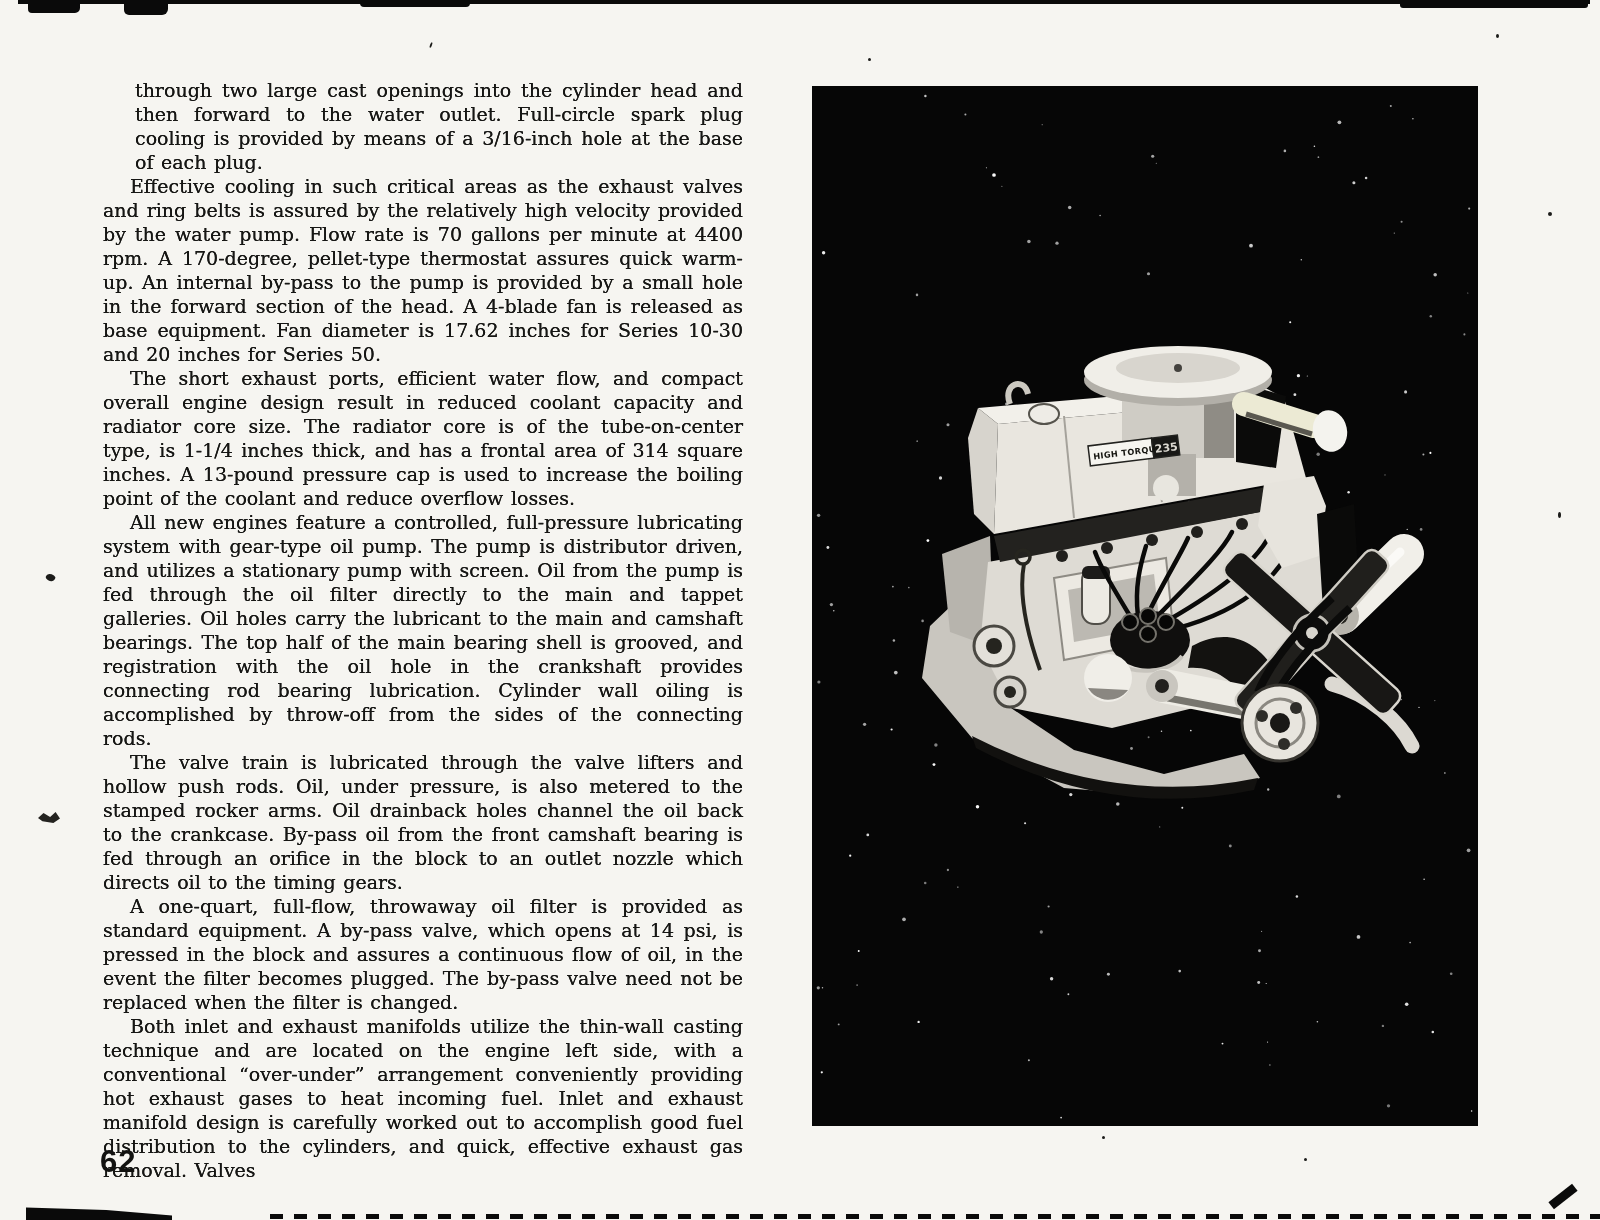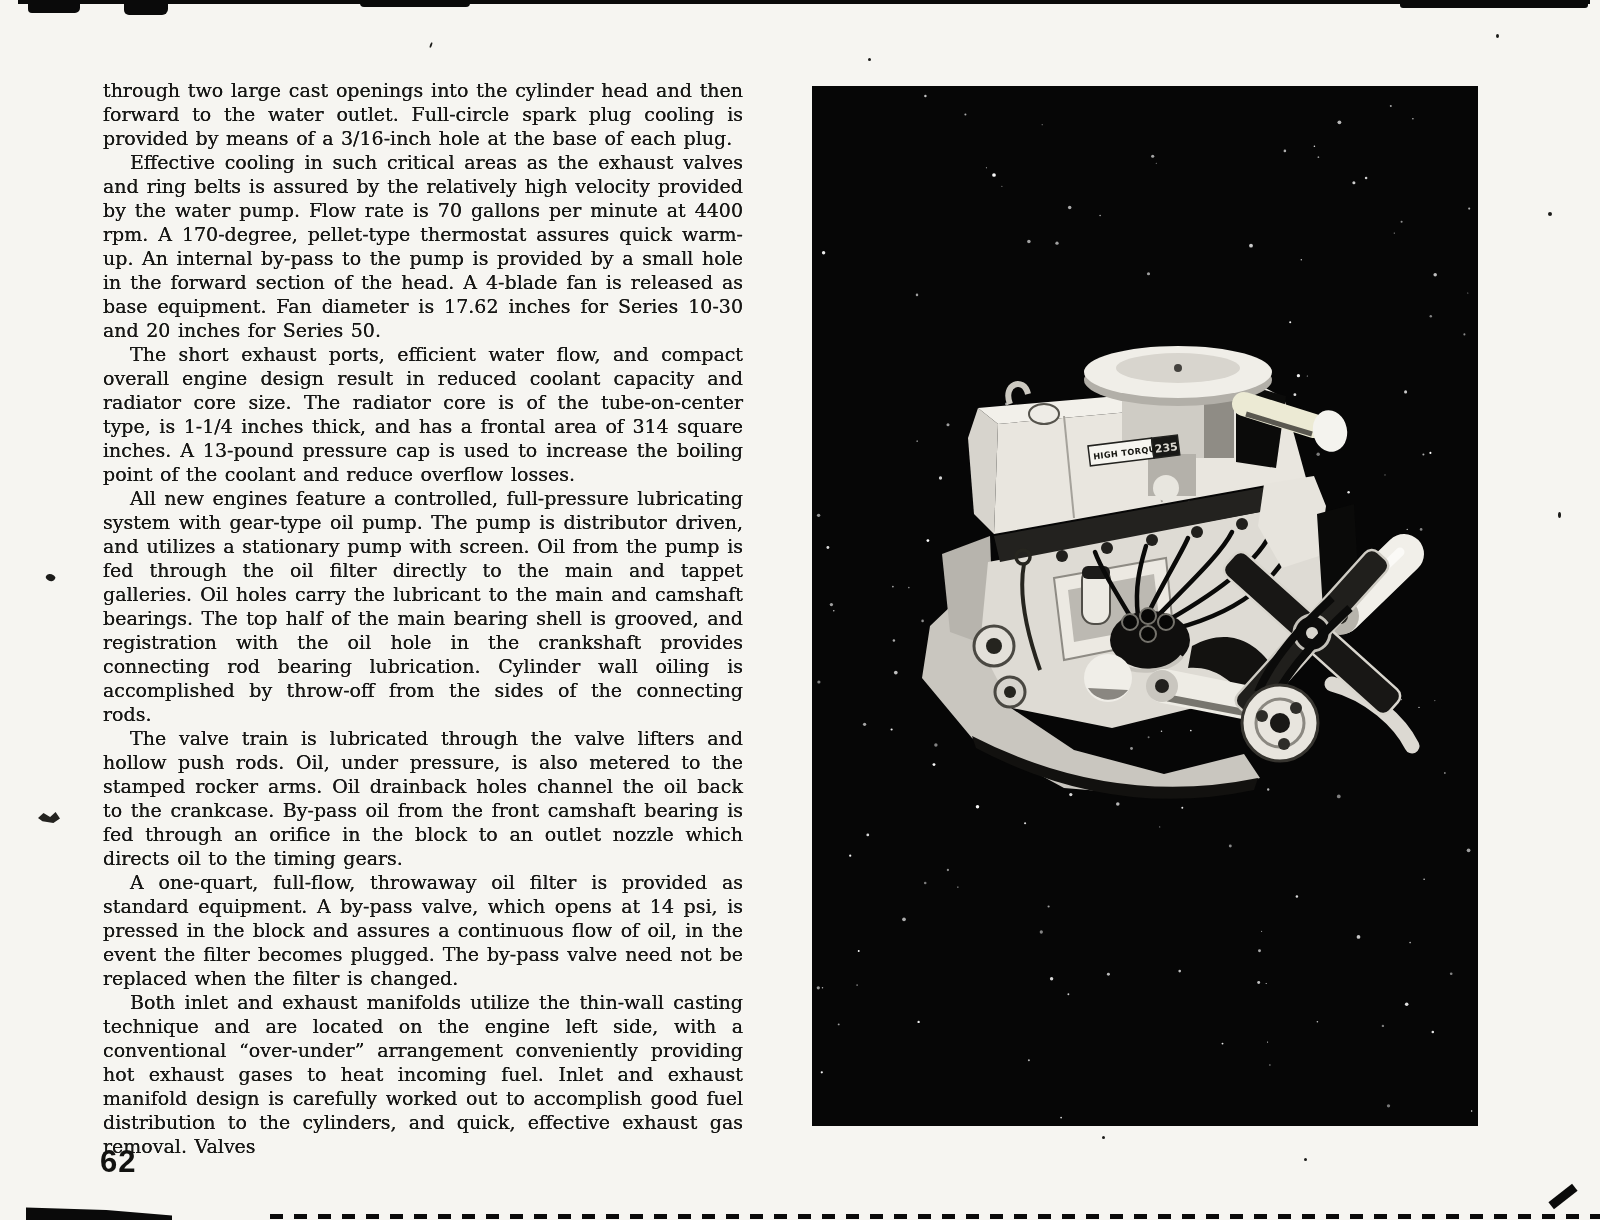--- a/index.html
+++ b/index.html
@@ -34,21 +34,21 @@
 
   
   .text-column{
     position:absolute;left:103px;top:78px;width:640px;
     font-size:19px;line-height:24px;color:#161614;
     text-align:justify;
     text-shadow:0 0 0.5px #161614;
     word-spacing:1.5px;
   }
   .text-column p{margin:0;text-indent:27px;}
-  .text-column p.no-indent{text-indent:0;}
+  .text-column p.no-indent{text-indent:0;margin-left:32px;}
 
   .page-number{
     position:absolute;left:100px;top:1144px;
     font-family:Liberation Sans, sans-serif;font-weight:800;
     font-size:31px;color:#121210;letter-spacing:1px;
   }
 
   
   .photo{
     position:absolute;left:812px;top:86px;width:666px;height:1040px;

